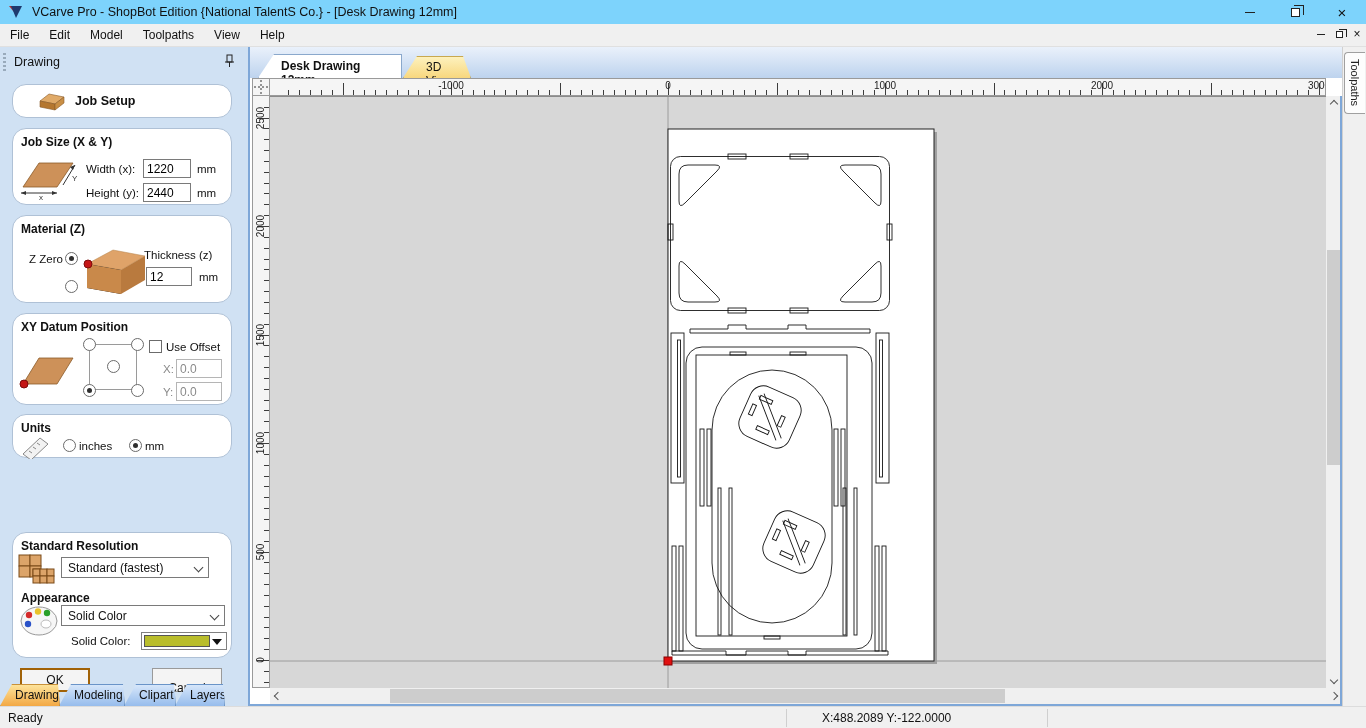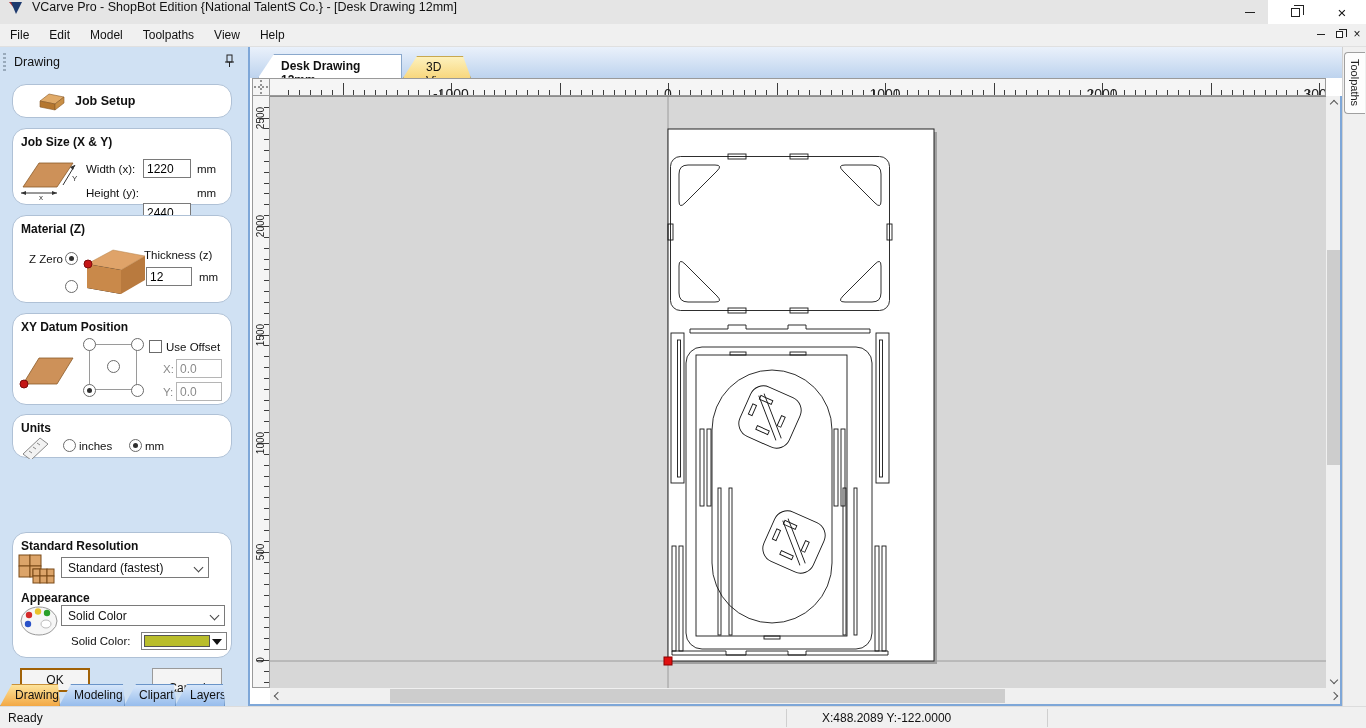--- a/index.html
+++ b/index.html
@@ -1,19 +1,19 @@
 <!DOCTYPE html>
 <html><head>
 <meta charset="utf-8">
 <style>
 *{box-sizing:border-box;margin:0;padding:0}
 html,body{width:1366px;height:728px;overflow:hidden}
 body{font-family:"Liberation Sans",sans-serif;font-size:12px;color:#111;background:#fff;position:relative}
 
-#titlebar{position:absolute;left:0;top:0;width:1268px;height:24px;background:#e5e5e5;display:flex;}
+#titlebar{position:absolute;left:0;top:0;width:1366px;height:24px;background:#7dd3fc;display:flex;align-items:center}
 #titlebar .title{margin-left:8px;font-size:12.5px}
 .wbtn{position:absolute;top:0;width:34px;height:24px;display:flex;align-items:center;justify-content:center;cursor:default}
 .icon-min{width:10px;border-bottom:1px solid #222}
 .icon-rest{width:9px;height:9px;border:1px solid #222;position:relative;background:#fff}
 .icon-rest::before{content:"";position:absolute;left:2px;top:-4px;width:9px;height:9px;border:1px solid #222;border-left:none;border-bottom:none}
 .icon-x{font-size:15px;line-height:1}
 #menubar{position:absolute;left:0;top:24px;width:1366px;height:23px;background:#f0f0f0;border-bottom:1px solid #e0e0e0;display:flex;align-items:center}
 #menubar .mi{padding:3px 10px}
 .mdi{position:absolute;top:26px;width:16px;height:16px;display:flex;align-items:center;justify-content:center}
 .mdi .icon-min{width:8px}
@@ -40,21 +40,21 @@
 .stab{position:absolute;top:0;height:22px;padding:3px 10px 0 14px;font-size:12px;border:1px solid #6a94c8;border-bottom:none;clip-path:polygon(12px 0,calc(100% - 2px) 0,100% 100%,0 100%);background:linear-gradient(#d6e6fa,#96bcec)}
 .stab.active{background:linear-gradient(#fde39a,#f3a844);border-color:#c8913a;z-index:6}
 
 #docbar{position:absolute;left:250px;top:47px;width:1092px;height:31px;background:linear-gradient(#eaf1fb,#bdd3ee)}
 .dtab{position:absolute;height:24px;top:7px;padding:4px 14px 0 22px;font-size:12px}
 .dtab.active{background:#fff;font-weight:bold;border:1px solid #8aa8cc;border-bottom:none;clip-path:polygon(16px 0,100% 0,100% 100%,0 100%)}
 .dtab.alt{background:linear-gradient(#fdf1bd,#f8d77e);border:1px solid #c8a850;border-bottom:none;clip-path:polygon(14px 0,calc(100% - 8px) 0,100% 100%,0 100%);top:9px;height:22px;padding-top:3px}
 #cornerbox{position:absolute;left:252px;top:78px;width:18px;height:18px;background:#f5f5f5;border:1px solid #9a9a9a}
 #hruler{position:absolute;left:270px;top:78px;width:1056px;height:18px;background:#f5f5f5;border:1px solid #9a9a9a;border-left:none;overflow:hidden}
 .htick{position:absolute;bottom:0;width:1px;background:#3c3c3c}
-.hlab{position:absolute;top:7px;font-size:14px;transform:translateX(-50%);color:#222}
+.hlab{position:absolute;top:1px;font-size:10px;transform:translateX(-50%);color:#222}
 #vruler{position:absolute;left:252px;top:96px;width:18px;height:592px;background:#f5f5f5;border:1px solid #9a9a9a;border-top:none;overflow:hidden}
 .vtick{position:absolute;right:0;height:1px;background:#3c3c3c}
 .vlab{position:absolute;left:-7px;width:30px;height:12px;text-align:center;font-size:10px;transform:rotate(-90deg);color:#222}
 #viewport{position:absolute;left:270px;top:96px;width:1056px;height:592px;background:#d7d7d7;border-top:1px solid #8a8a8a}
 
 #vscroll{position:absolute;left:1326px;top:96px;width:16px;height:592px;background:#f0f0f0}
 #hscroll{position:absolute;left:270px;top:688px;width:1072px;height:16px;background:#f0f0f0}
 .sb-arrow{position:absolute;width:16px;height:16px;display:flex;align-items:center;justify-content:center}
 .sb-arrow i{width:6px;height:6px;border-left:1px solid #555;border-bottom:1px solid #555;display:block}
 .thumb{position:absolute;background:#cdcdcd}
@@ -135,21 +135,21 @@
         <polygon points="40,38 35,36 35,40" fill="#333"></polygon>
       <text x="22" y="45" font-size="8" fill="#333">x</text>
       <line x1="58" y1="10" x2="46" y2="30" stroke="#333"></line>
         <polygon points="58,10 53,12 56,15" fill="#333"></polygon>
       <text x="55" y="26" font-size="8" fill="#333">Y</text>
     </svg>
     <span class="slbl" style="left:73px;top:34px">Width (x):</span>
     <input class="tin" style="left: 130px; top: 30px; width: 48px;" value="1220">
     <span class="slbl" style="left:184px;top:34px">mm</span>
     <span class="slbl" style="left:73px;top:58px">Height (y):</span>
-    <input class="tin" style="left: 130px; top: 54px; width: 48px; margin-top: 20px;" value="2440">
+    <input class="tin" style="left: 130px; top: 54px; width: 48px;" value="2440">
     <span class="slbl" style="left:184px;top:58px">mm</span>
   </div>
 
   <div class="card" style="top:168px;height:88px">
     <span class="ctitle">Material (Z)</span>
     <div class="radio sel" style="left:52px;top:36px"></div>
     <span class="slbl" style="left:16px;top:37px">Z Zero</span>
     <div class="radio" style="left:52px;top:64px"></div>
     <svg style="position:absolute;left:66px;top:26px" width="70" height="58">
       <polygon points="8,22 34,8 66,14 42,28" fill="#dfa369" stroke="#b5824a" stroke-width="0.5"></polygon>

